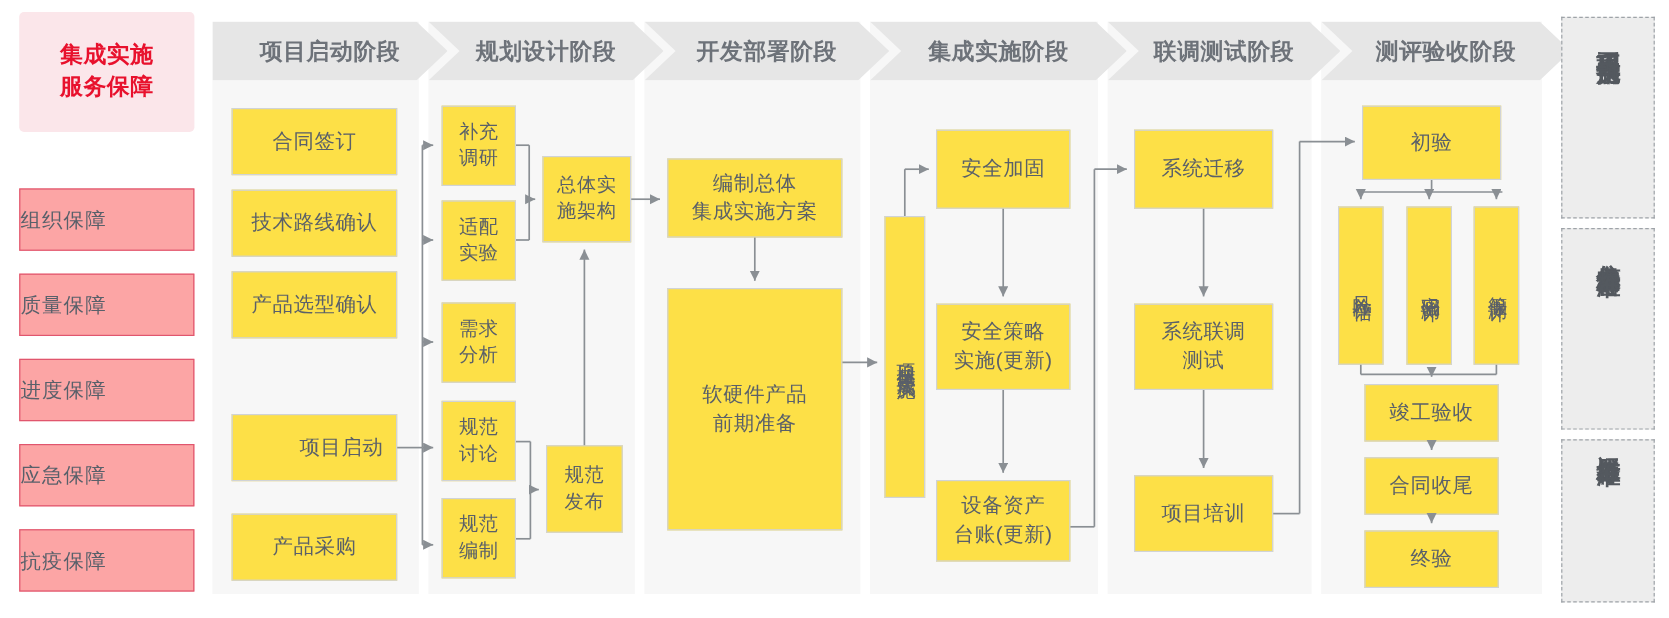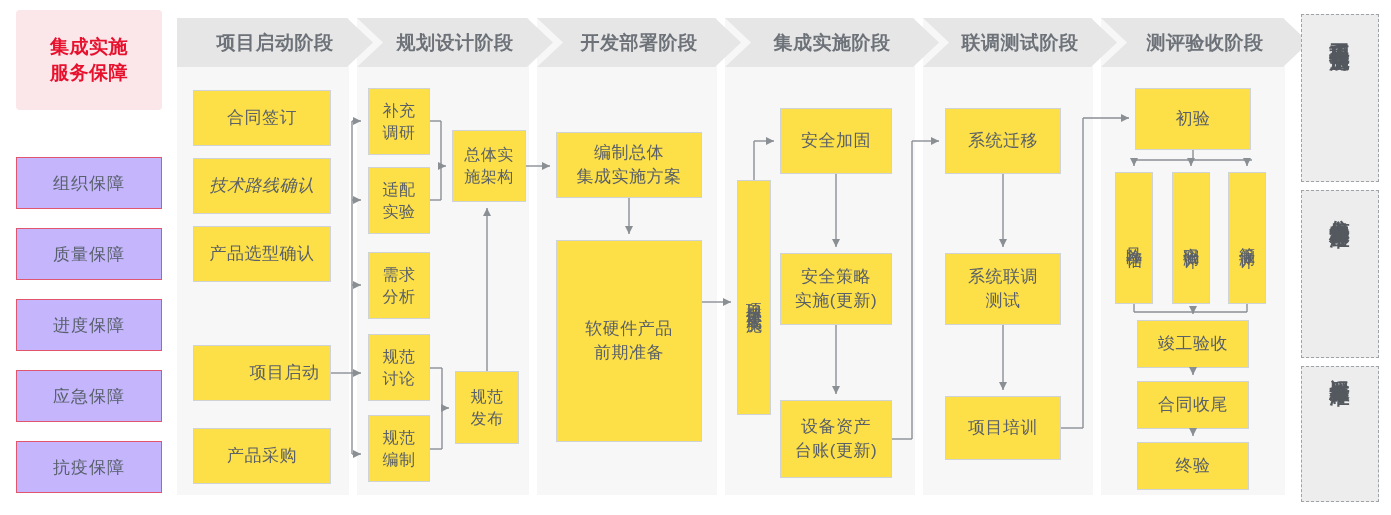--- a/index.html
+++ b/index.html
@@ -30,24 +30,23 @@
     display:flex;
     align-items:center;
     justify-content:center;
     text-align:center;
     letter-spacing:.5px;
     font-family:Liberation Serif, serif;
   }
   .guar-title span{display:block;}
   .guar-item{
     border:1.3px solid #e0566e;
-    background:#c4b5fd;
-    display:flex;
-    align-items:center;
-    justify-content:center;
+    background:#fca5a5;
+    display:flex;
+    align-items:center;
     font-size:17px;
     color:#58606a;
     letter-spacing:1px;
   }
 
   
   .phase-band{
     background:#f7f7f7;
   }
   .phase-head{
@@ -169,21 +168,21 @@
   <div class="abs phase-head notch" style="left:923px;top:18px;width:194px;height:49px;">
     <span>联调测试阶段</span>
   </div>
   <div class="abs phase-head notch" style="left:1101px;top:18px;width:208px;height:49px;">
     <span>测评验收阶段</span>
   </div>
 
   <div class="abs node" style="left:193px;top:90px;width:138px;height:56px;">
     <span>合同签订</span>
   </div>
-  <div class="abs node" style="left:193px;top:158px;width:138px;height:56px;font-style:italic;">
+  <div class="abs node" style="left:193px;top:158px;width:138px;height:56px;">
     <span>技术路线确认</span>
   </div>
   <div class="abs node" style="left:193px;top:226px;width:138px;height:56px;">
     <span>产品选型确认</span>
   </div>
   <div class="abs node" style="left:193px;top:345px;width:138px;height:56px;padding-left:45px;">
     <span>项目启动</span>
   </div>
   <div class="abs node" style="left:193px;top:428px;width:138px;height:56px;">
     <span>产品采购</span>
@@ -230,21 +229,21 @@
   <div class="abs node vert sm" style="left:737px;top:180px;width:34px;height:235px;">
     <span>项目整体集成实施</span>
   </div>
   <div class="abs node" style="left:780px;top:108px;width:112px;height:66px;">
     <span>安全加固</span>
   </div>
   <div class="abs node" style="left:780px;top:253px;width:112px;height:72px;white-space:pre-line;">
     <span>安全策略
 实施(更新)</span>
   </div>
-  <div class="abs node" style="left:780px;top:400px;width:112px;height:78px;white-space:pre-line;">
+  <div class="abs node" style="left:780px;top:400px;width:112px;height:68px;white-space:pre-line;">
     <span>设备资产
 台账(更新)</span>
   </div>
 
   <div class="abs node" style="left:945px;top:108px;width:116px;height:66px;">
     <span>系统迁移</span>
   </div>
   <div class="abs node" style="left:945px;top:253px;width:116px;height:72px;white-space:pre-line;">
     <span>系统联调
 测试</span>

